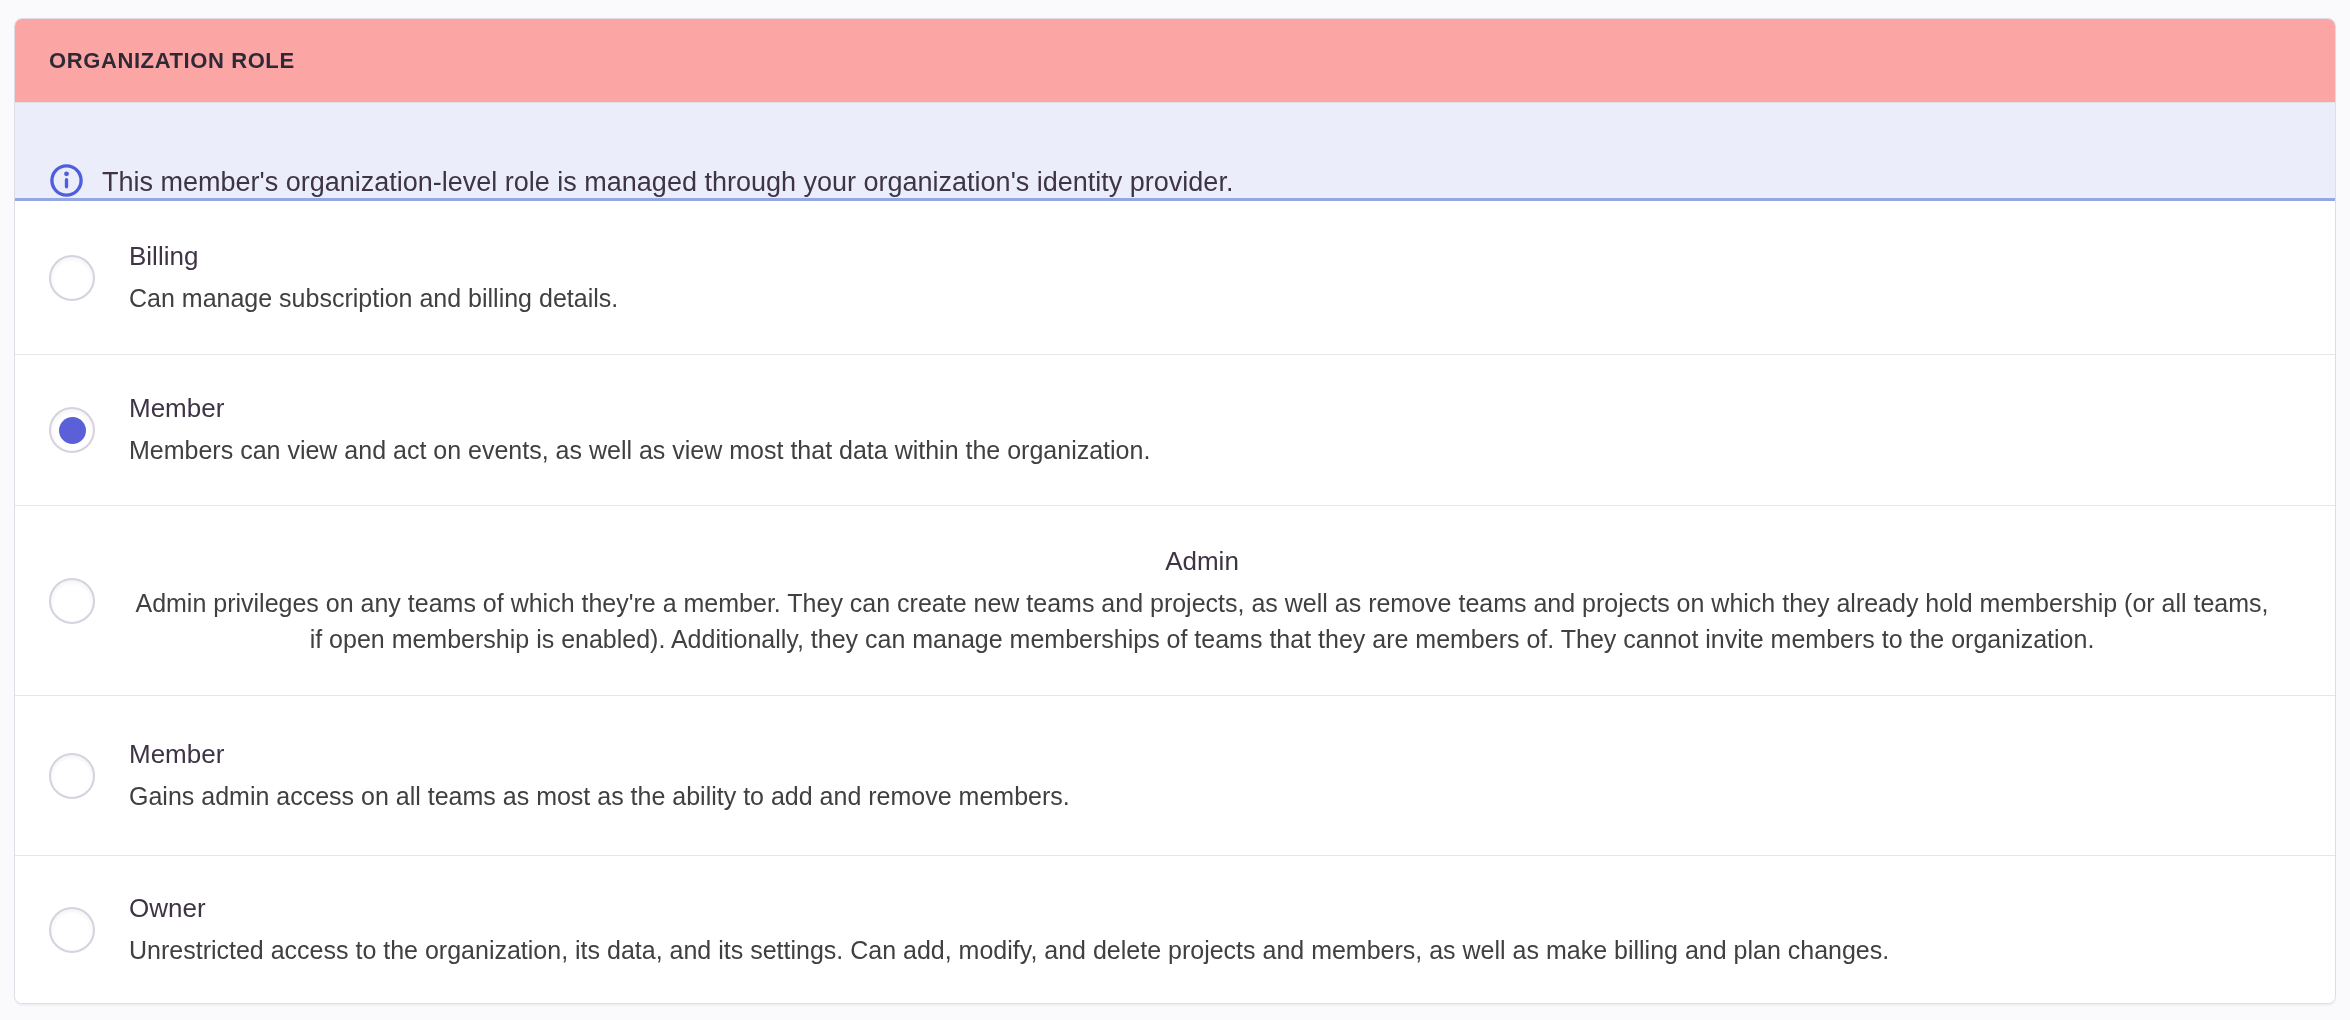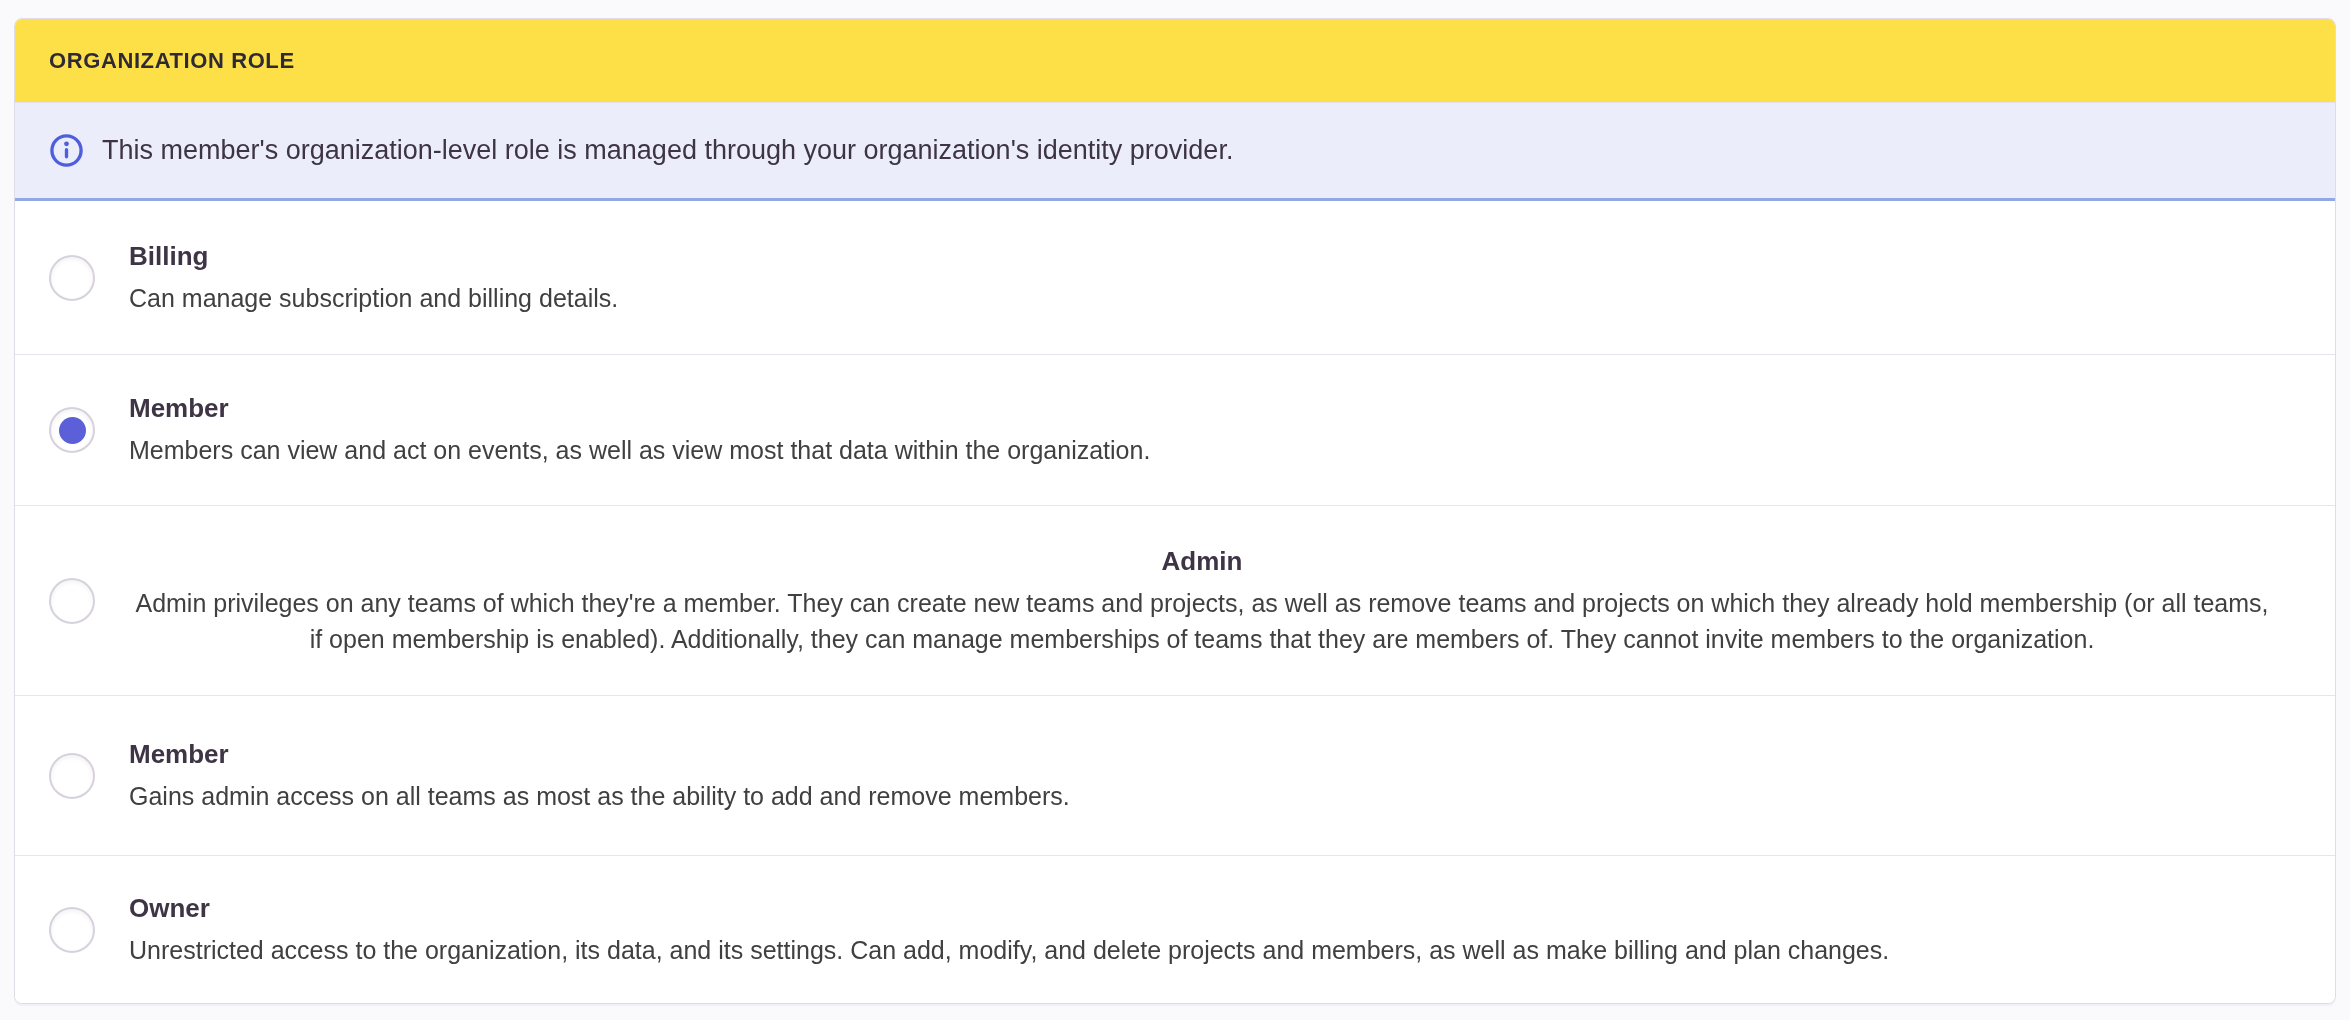--- a/index.html
+++ b/index.html
@@ -15,39 +15,39 @@
   .panel {
     margin: 18px 14px;
     background: #FFFFFF;
     border: 1px solid #E0DBE4;
     border-radius: 8px;
     box-shadow: 0 2px 0 rgba(37, 11, 54, 0.04);
     overflow: hidden;
   }
   .panel-header {
     height: 84px;
-    background: #fde047;
+    background: #fca5a5;
     border-bottom: 1px solid #E4E0E8;
     display: flex;
     align-items: center;
     padding: 0 34px;
   }
   .panel-title {
     margin: 0;
     font-size: 22px;
     font-weight: 700;
     letter-spacing: 0.6px;
     color: #2F2936;
   }
   .info-banner {
     min-height: 98px;
     background: var(--banner-bg, #EBEEFA);
     border-bottom: 3px solid var(--banner-border, #92A7E3);
     display: flex;
-    align-items: center;
+    align-items: flex-end;
     gap: 18px;
     padding: 0 34px;
   }
   .info-icon {
     flex: 0 0 auto;
     width: 35px;
     height: 35px;
     display: inline-flex;
   }
   .info-banner-text {
@@ -87,21 +87,21 @@
     background: var(--accent, #5B60D8);
   }
   .option-content {
     display: flex;
     flex-direction: column;
     gap: 8px;
   }
   .option-label {
     font-size: 26px;
     line-height: 32px;
-    font-weight: 700;
+    font-weight: 400;
     color: #3E3446;
   }
   .option-description {
     font-size: 25px;
     line-height: 36px;
     font-weight: 400;
     color: #404040;
   }
 </style>
 </head>

